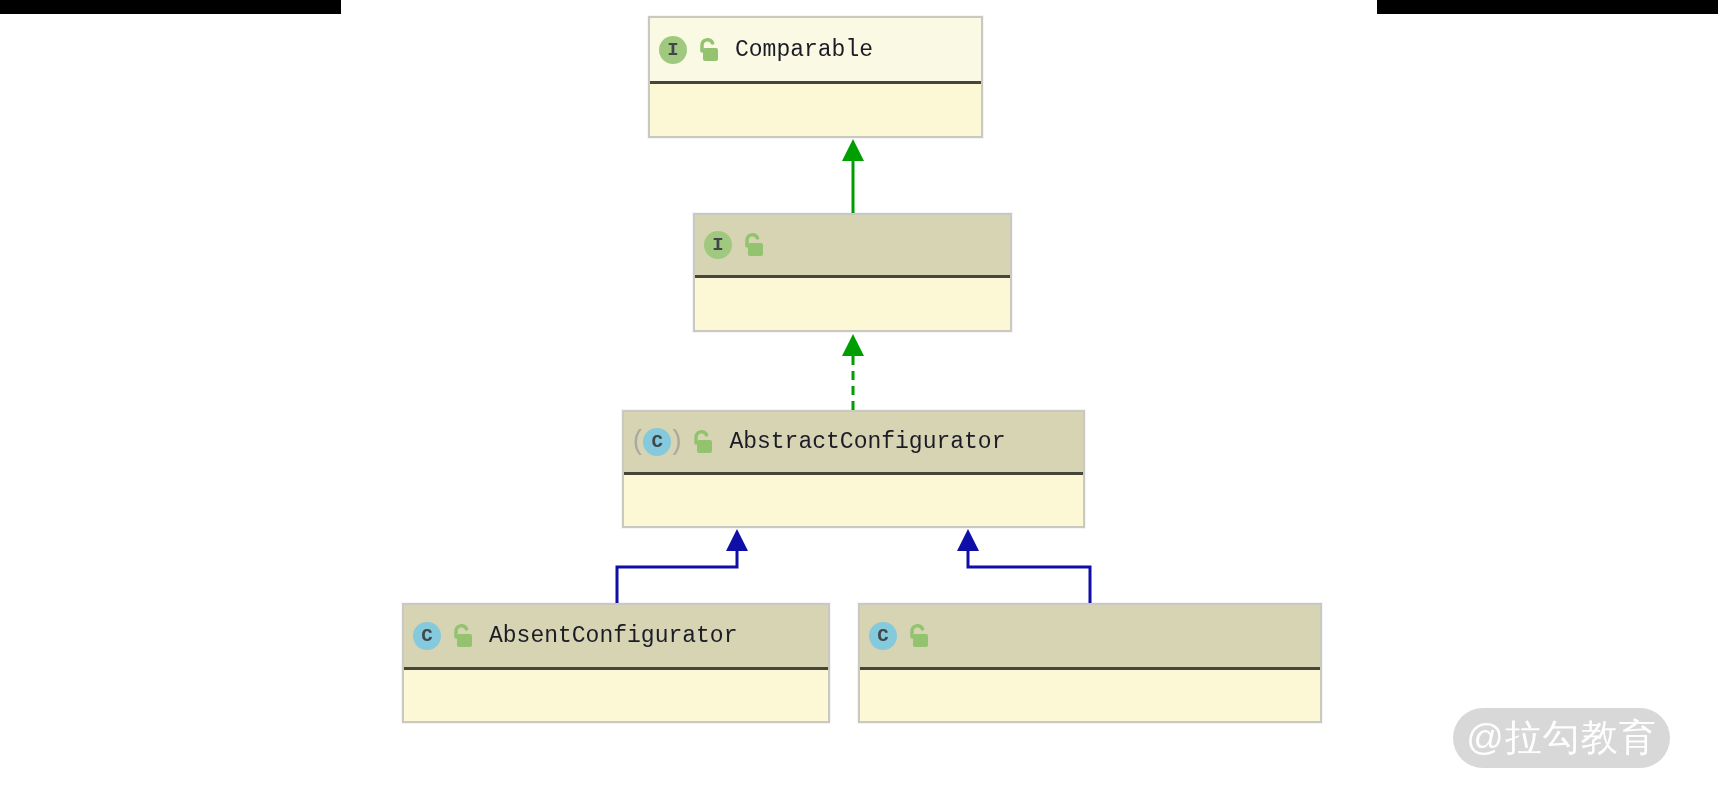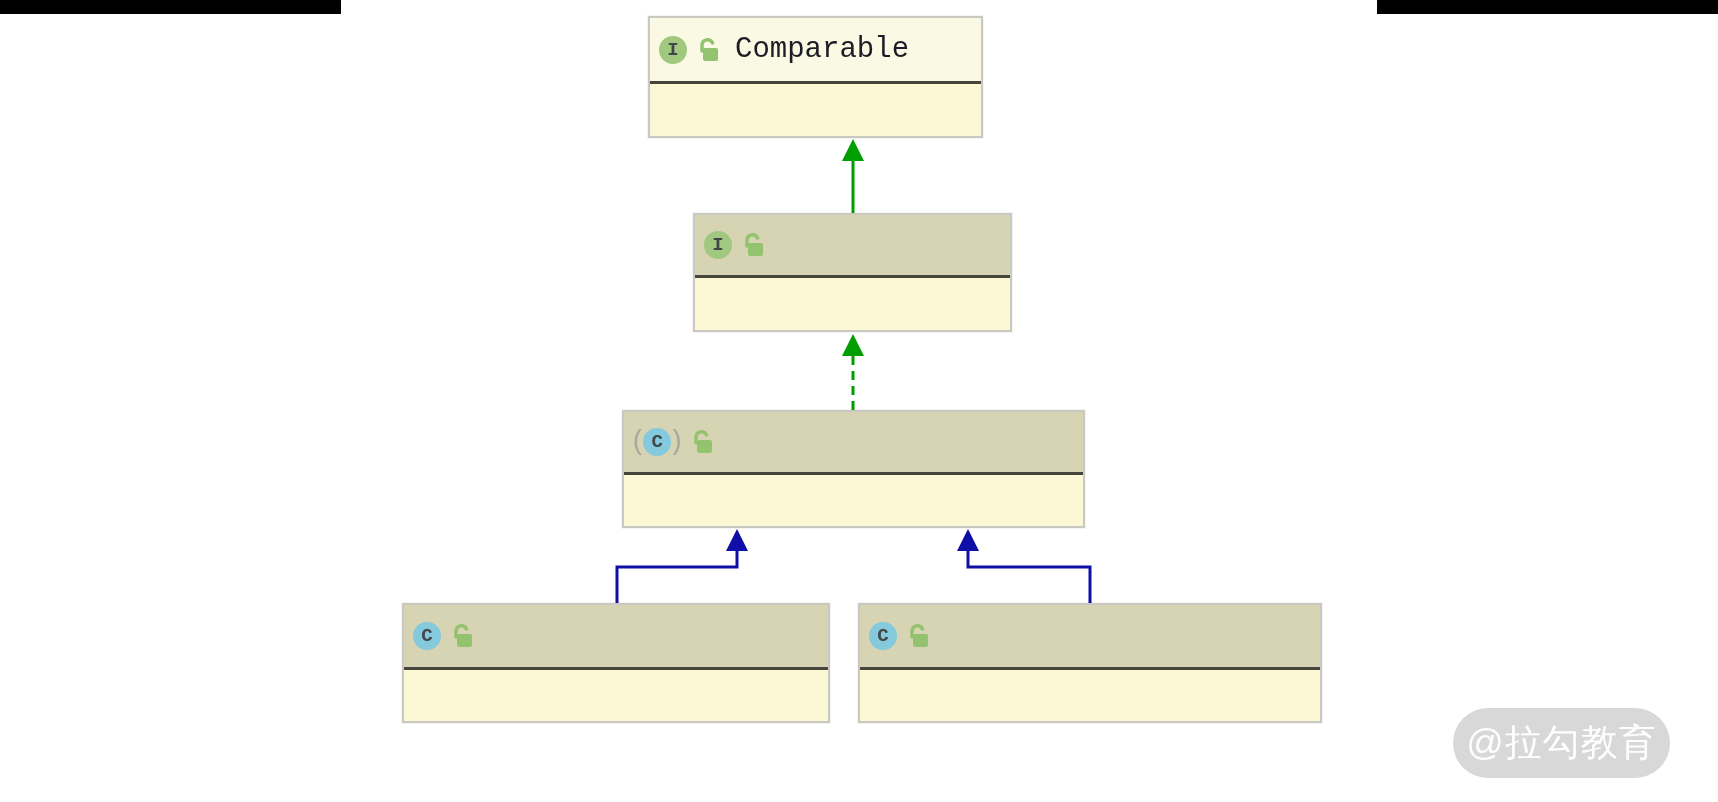--- a/index.html
+++ b/index.html
@@ -18,40 +18,40 @@
   }
   .node-header{
     display:flex;align-items:center;box-sizing:border-box;
     padding:0 14px 0 9px;border-bottom:3px solid #45453c;
     background:#d7d4b4;flex:0 0 auto;
   }
   .node-header.light{background:#fafae4;}
   .node-body{flex:1 1 auto;background:#fcf7d4;}
   .title{
     font-family:"Liberation Mono","DejaVu Sans Mono",monospace;
-    font-size:29px;color:#1c1c26;margin-left:16px;white-space:nowrap;
+    font-size:23px;color:#1c1c26;margin-left:16px;white-space:nowrap;
   }
   .type-icon{
     width:28px;height:28px;border-radius:50%;flex:0 0 auto;
     display:flex;align-items:center;justify-content:center;
     font-family:"Liberation Mono","DejaVu Sans Mono",monospace;
     font-size:19px;font-weight:bold;color:#40464a;
   }
   .type-icon.iface{background:#a0c87f;}
   .type-icon.cls{background:#84c9dc;}
   .paren{
     font-family:"Liberation Mono","DejaVu Sans Mono",monospace;
     font-size:27px;color:#a9a99f;flex:0 0 auto;margin:0 -3px;
   }
   .lock{margin-left:11px;flex:0 0 auto;}
 
   .edges{position:absolute;left:0;top:0;pointer-events:none;}
 
   .watermark{
-    position:absolute;left:1453px;top:708px;width:217px;height:70px;
+    position:absolute;left:1453px;top:708px;width:217px;height:60px;
     background:#d8d8d8;border-radius:36px;display:flex;align-items:center;
     justify-content:center;color:#fefefe;font-size:37px;letter-spacing:1px;
   }
 </style>
 </head>
 <body>
 
 <div class="canvas">
 
   <div class="letterbox bar-left"></div>
@@ -107,33 +107,35 @@
     <div class="node-header" style="height:63px">
       <span class="paren">(</span>
       <span class="type-icon cls">
         <span>C</span>
       </span>
       <span class="paren">)</span>
       <svg class="lock" width="21" height="24" viewBox="0 0 21 24">
         <path d="M4 13 v-6 a5.5 5.5 0 0 1 10.5 -2" fill="none" stroke="#94c36f" stroke-width="3.5" stroke-linecap="round"></path>
         <rect x="5" y="10" width="15" height="13" rx="2" fill="#94c36f"></rect>
       </svg>
+      <span class="title">AbstractConfigurator</span>
     </div>
     <div class="node-body"></div>
   </div>
 
   <div class="node" style="left:402px;top:603px;width:428px;height:120px">
     <div class="node-header" style="height:65px">
       <span class="type-icon cls">
         <span>C</span>
       </span>
       <svg class="lock" width="21" height="24" viewBox="0 0 21 24">
         <path d="M4 13 v-6 a5.5 5.5 0 0 1 10.5 -2" fill="none" stroke="#94c36f" stroke-width="3.5" stroke-linecap="round"></path>
         <rect x="5" y="10" width="15" height="13" rx="2" fill="#94c36f"></rect>
       </svg>
+      <span class="title">AbsentConfigurator</span>
     </div>
     <div class="node-body"></div>
   </div>
 
   <div class="node" style="left:858px;top:603px;width:464px;height:120px">
     <div class="node-header" style="height:65px">
       <span class="type-icon cls">
         <span>C</span>
       </span>
       <svg class="lock" width="21" height="24" viewBox="0 0 21 24">

